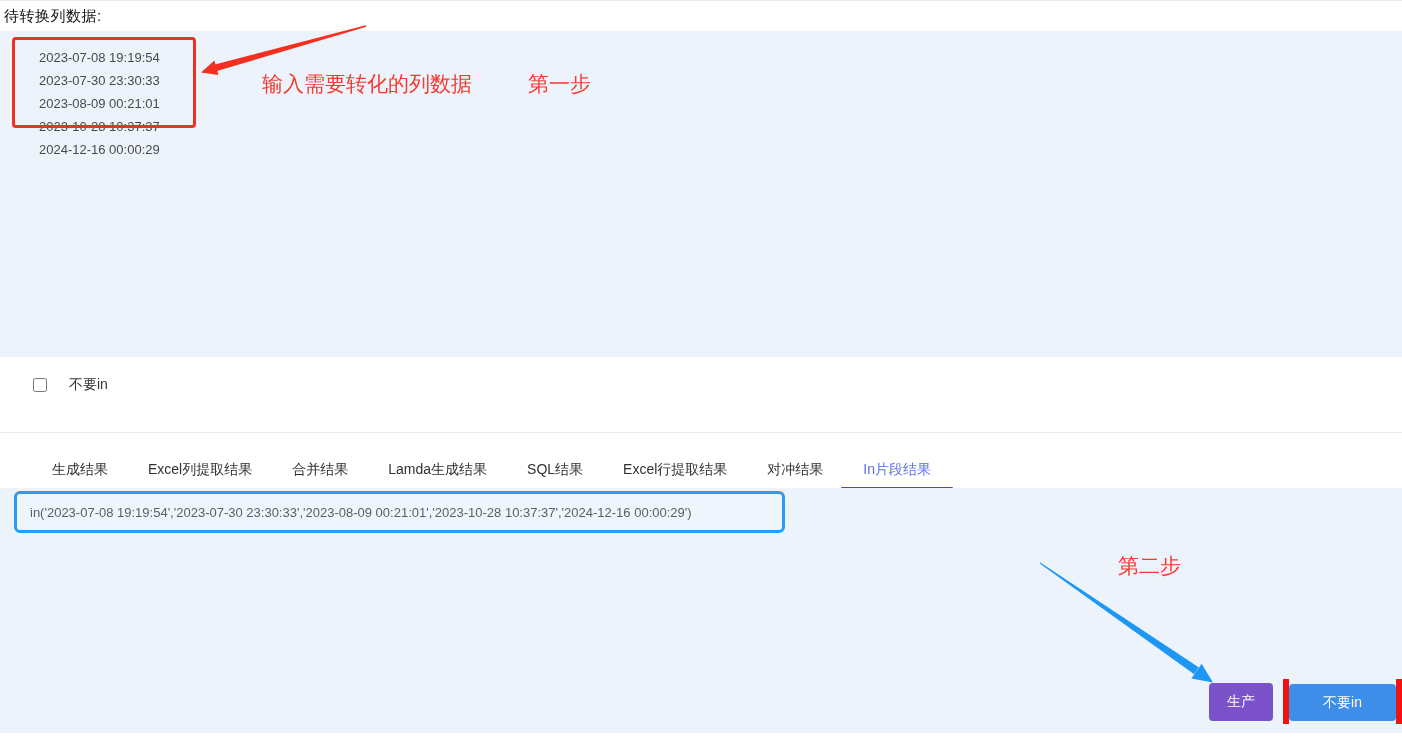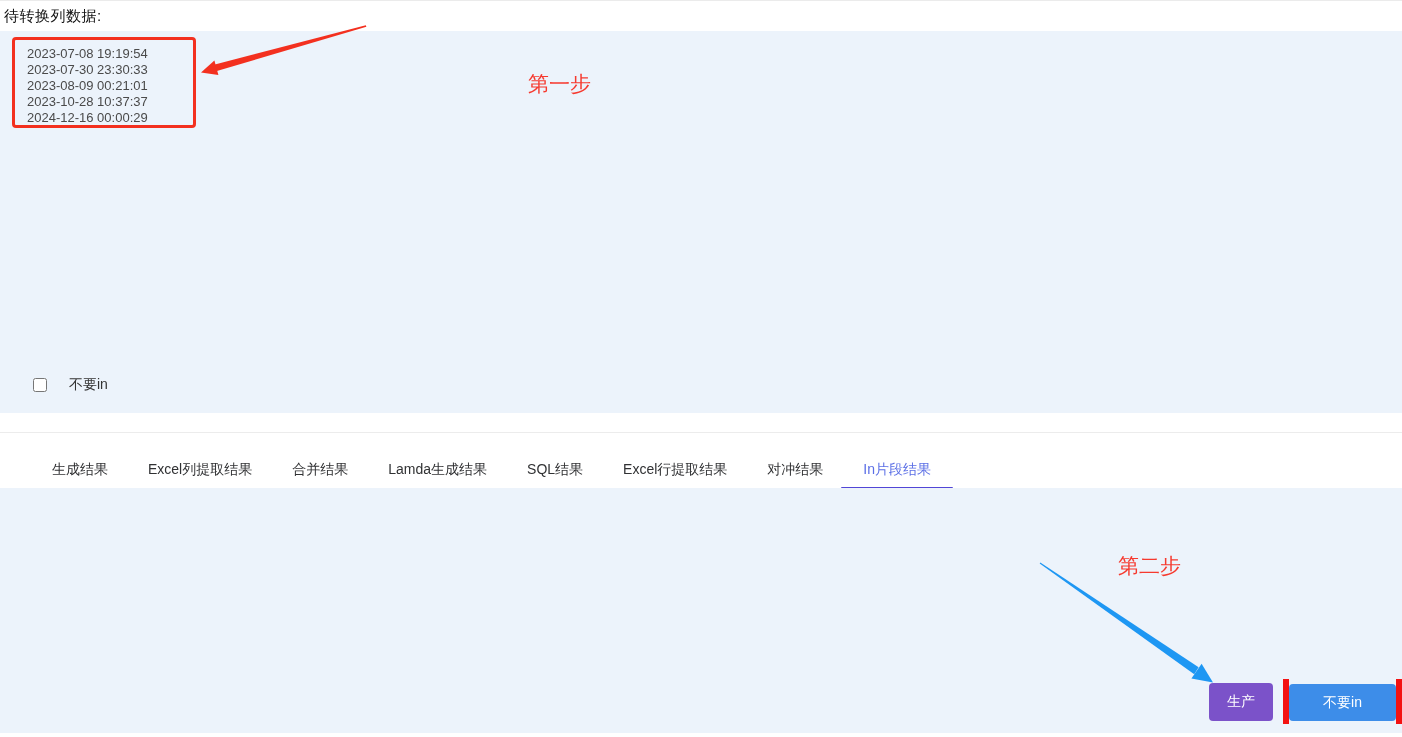--- a/index.html
+++ b/index.html
@@ -7,24 +7,24 @@
   body { font-family:"Liberation Sans","DejaVu Sans",sans-serif; }
   .page {
     position:relative; width:1402px; height:737px; overflow:hidden;
     background:#fff; border-top:1px solid #ebebeb;
   }
   .input-label {
     position:absolute; left:4px; top:6px;
     font-size:15px; font-weight:500; color:#111; letter-spacing:.5px;
   }
   .column-textarea {
-    position:absolute; left:0; top:30px; width:1402px; height:382px;
+    position:absolute; left:0; top:30px; width:1402px; height:326px;
     background:#ecf3fb; border:none; outline:none; resize:none; overflow:hidden;
-    padding:15px 0 0 27px; font-family:"Liberation Sans","DejaVu Sans",sans-serif;
-    font-size:13px; line-height:16px; color:#4a4a4a;
+    padding:15px 0 0 39px; font-family:"Liberation Sans","DejaVu Sans",sans-serif;
+    font-size:13px; line-height:23px; color:#4a4a4a;
   }
   .red-rect {
     position:absolute; left:12px; top:36px; width:184px; height:91px;
     border:3px solid #f3301f; border-radius:4px; z-index:4;
   }
   .ann-text { position:absolute; font-size:21px; font-weight:500; color:#f6392e; z-index:4; }
   .ann-step1-hint { left:262px; top:69px; }
   .ann-step1 { left:528px; top:69px; }
   .ann-step2 { left:1118px; top:551px;font-family:Liberation Serif, serif; }
   .arrow-overlay { position:absolute; left:0; top:0; width:1402px; height:737px; pointer-events:none; z-index:5; }
@@ -68,20 +68,21 @@
   <div class="input-label">待转换列数据:</div>
 
   <textarea class="column-textarea" spellcheck="false" style="">2023-07-08 19:19:54
 2023-07-30 23:30:33
 2023-08-09 00:21:01
 2023-10-28 10:37:37
 2024-12-16 00:00:29</textarea>
 
   <div class="red-rect"></div>
 
+  <div class="ann-text ann-step1-hint">输入需要转化的列数据</div>
   <div class="ann-text ann-step1">第一步</div>
   <div class="ann-text ann-step2">第二步</div>
 
   <svg class="arrow-overlay" viewBox="0 0 1402 737" xmlns="http://www.w3.org/2000/svg">
     <g>
       <polygon points="365.8,24.3 366.4,25.8 216.0,70.3 213.9,63.7" fill="#f3301f"></polygon>
       <polygon points="201,71.5 218.4,73.9 214.4,59.5" fill="#f3301f"></polygon>
     </g>
     <g>
       <polygon points="1040.3,561.5 1039.7,562.5 1194.2,673.2 1198.6,666.2" fill="#1e97f3"></polygon>
@@ -100,19 +101,20 @@
     <span class="tab">合并结果</span>
     <span class="tab">Lamda生成结果</span>
     <span class="tab">SQL结果</span>
     <span class="tab">Excel行提取结果</span>
     <span class="tab">对冲结果</span>
     <span class="tab active">In片段结果</span>
   </div>
 
   <div class="result-panel"></div>
 
+  <div class="result-box">in('2023-07-08 19:19:54','2023-07-30 23:30:33','2023-08-09 00:21:01','2023-10-28 10:37:37','2024-12-16 00:00:29')</div>
 
   <button class="btn btn-produce">生产</button>
   <div class="red-marker left"></div>
   <button class="btn btn-copy">不要in</button>
   <div class="red-marker right"></div>
 
 </div>
 
 </body></html>

